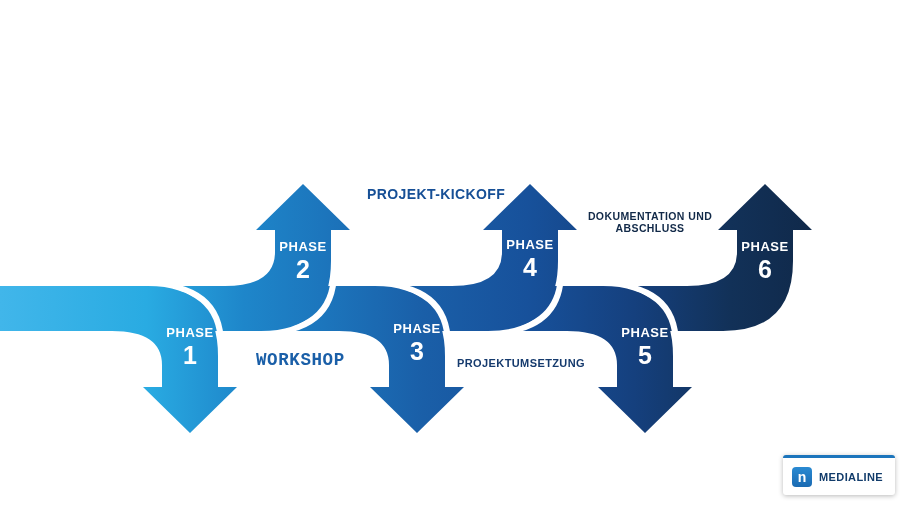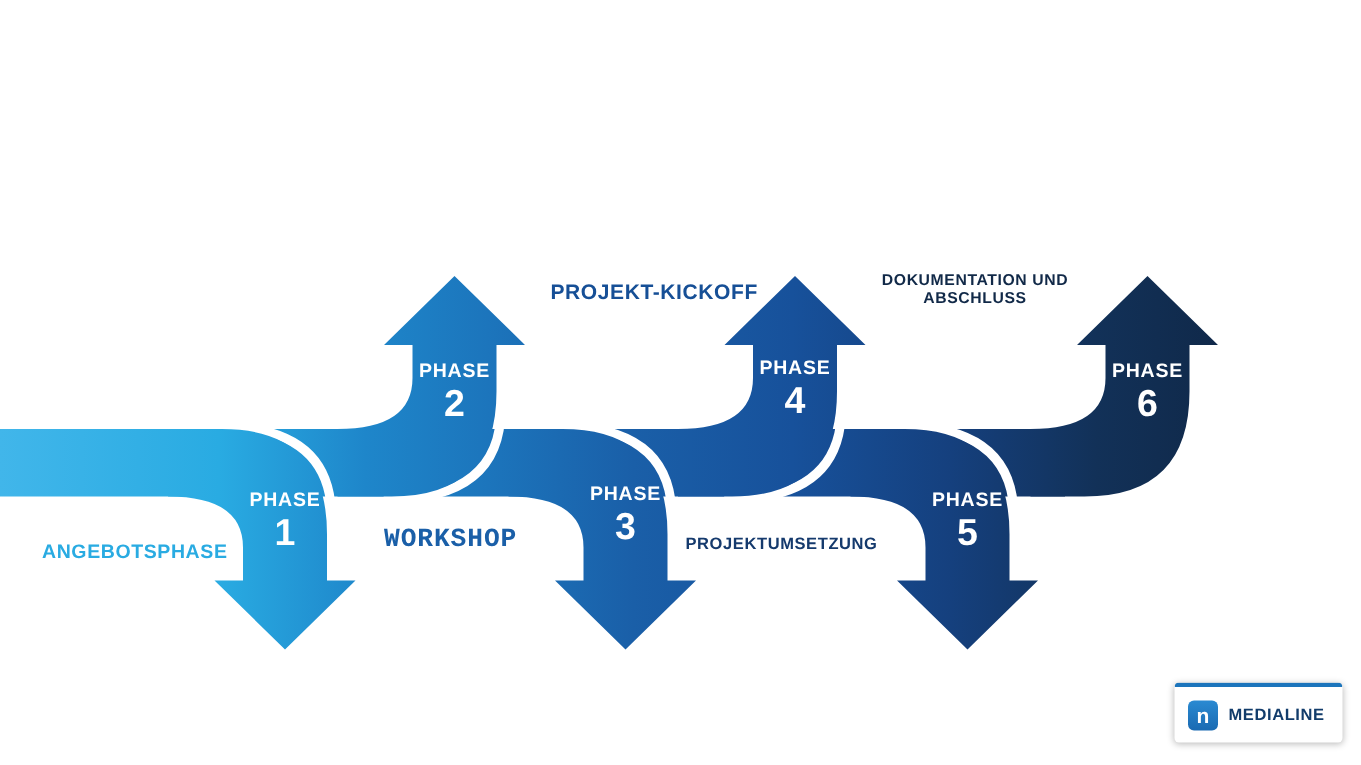--- a/index.html
+++ b/index.html
@@ -101,24 +101,23 @@
   </div>
   <div class="phase-tag tag-5">
     <div class="word">PHASE</div>
     <div class="num">5</div>
   </div>
   <div class="phase-tag tag-6">
     <div class="word">PHASE</div>
     <div class="num">6</div>
   </div>
 
-  <div class="outer-label lbl-1" style="color: rgb(41, 171, 226);">ANGEBOTSPHASE</div>
   <div class="outer-label lbl-3" style="color: rgb(26, 95, 168);">WORKSHOP</div>
   <div class="outer-label lbl-4" style="color: rgb(22, 79, 150);">PROJEKT-KICKOFF</div>
   <div class="outer-label lbl-5" style="color: rgb(21, 58, 109);">PROJEKTUMSETZUNG</div>
-  <div class="outer-label wrap lbl-6" style="color: rgb(17, 41, 72);">DOKUMENTATION UND ABSCHLUSS</div>
+  <div class="outer-label wrap lbl-6" style="color: rgb(17, 41, 72); margin-top: 29px;">DOKUMENTATION UND ABSCHLUSS</div>
 
   <div class="logo-card">
     <div class="logo-icon">n</div>
     <div class="logo-text">MEDIALINE</div>
   </div>
 
 </div>
 
 </body></html>

